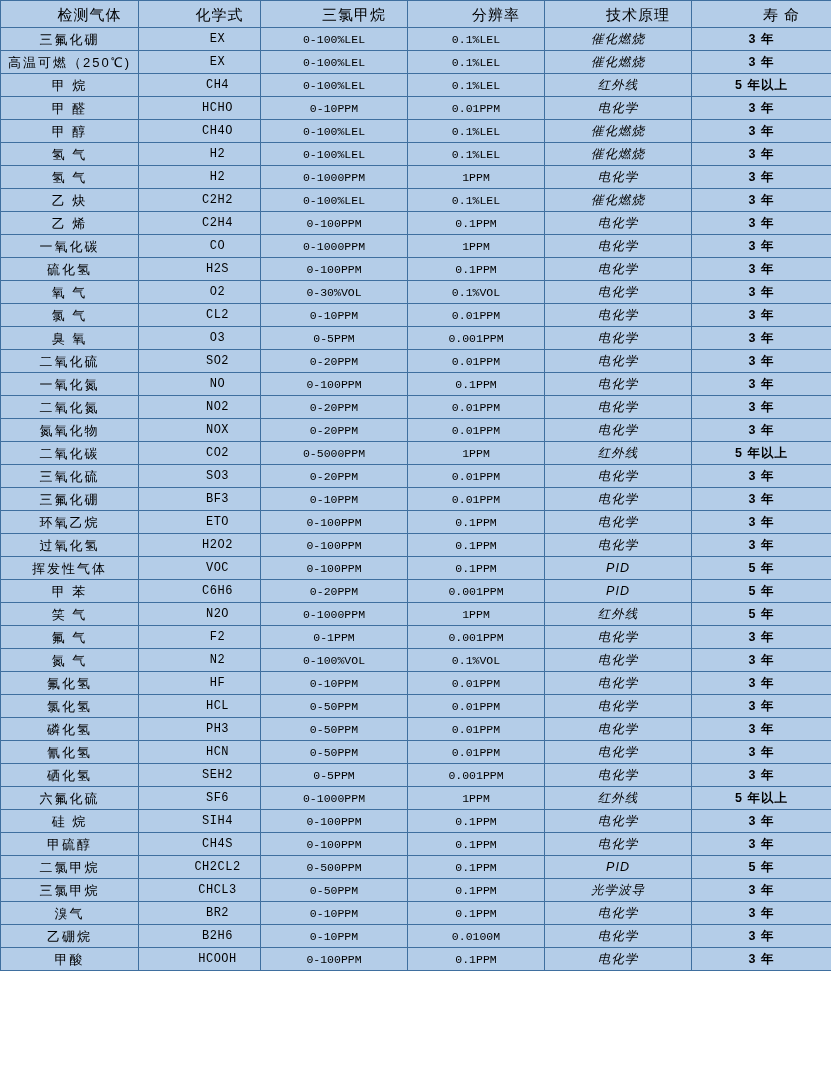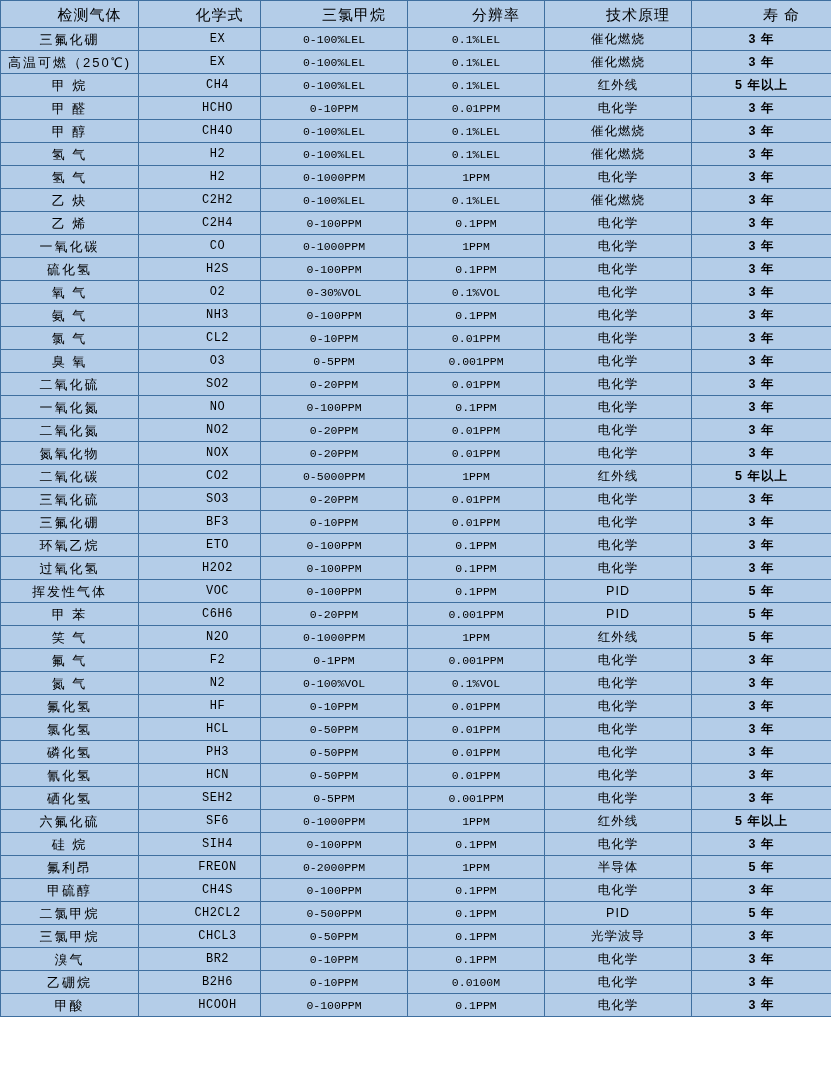--- a/index.html
+++ b/index.html
@@ -64,20 +64,21 @@
   }
   table.gas-table tbody td.col-range,
   table.gas-table tbody td.col-res {
     font-family: "Liberation Mono", monospace;
     font-size: 11.5px;
     letter-spacing: 0px;
   }
   table.gas-table tbody td.col-principle {
     font-size: 12.5px;
     letter-spacing: 1px;
+    font-style: italic;
   }
   table.gas-table tbody td.col-life {
     font-size: 12.5px;
     letter-spacing: 1px;
     font-weight: bold;
   }
 </style>
 </head>
 <body>
 
@@ -192,28 +193,20 @@
         </tr>
         <tr>
           <td class="col-name">氧 气</td>
           <td class="col-formula">O2</td>
           <td class="col-range">0-30%VOL</td>
           <td class="col-res">0.1%VOL</td>
           <td class="col-principle">电化学</td>
           <td class="col-life">3 年</td>
         </tr>
         <tr>
-          <td class="col-name">氨 气</td>
-          <td class="col-formula">NH3</td>
-          <td class="col-range">0-100PPM</td>
-          <td class="col-res">0.1PPM</td>
-          <td class="col-principle">电化学</td>
-          <td class="col-life">3 年</td>
-        </tr>
-        <tr>
           <td class="col-name">氯 气</td>
           <td class="col-formula">CL2</td>
           <td class="col-range">0-10PPM</td>
           <td class="col-res">0.01PPM</td>
           <td class="col-principle">电化学</td>
           <td class="col-life">3 年</td>
         </tr>
         <tr>
           <td class="col-name">臭 氧</td>
           <td class="col-formula">O3</td>
@@ -384,28 +377,20 @@
         </tr>
         <tr>
           <td class="col-name">硅 烷</td>
           <td class="col-formula">SIH4</td>
           <td class="col-range">0-100PPM</td>
           <td class="col-res">0.1PPM</td>
           <td class="col-principle">电化学</td>
           <td class="col-life">3 年</td>
         </tr>
         <tr>
-          <td class="col-name">氟利昂</td>
-          <td class="col-formula">FREON</td>
-          <td class="col-range">0-2000PPM</td>
-          <td class="col-res">1PPM</td>
-          <td class="col-principle">半导体</td>
-          <td class="col-life">5 年</td>
-        </tr>
-        <tr>
           <td class="col-name">甲硫醇</td>
           <td class="col-formula">CH4S</td>
           <td class="col-range">0-100PPM</td>
           <td class="col-res">0.1PPM</td>
           <td class="col-principle">电化学</td>
           <td class="col-life">3 年</td>
         </tr>
         <tr>
           <td class="col-name">二氯甲烷</td>
           <td class="col-formula">CH2CL2</td>

